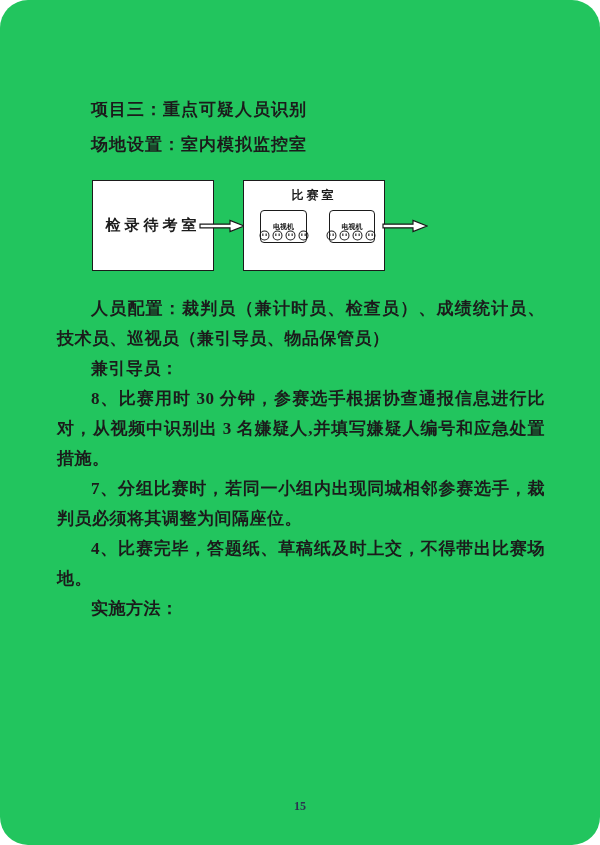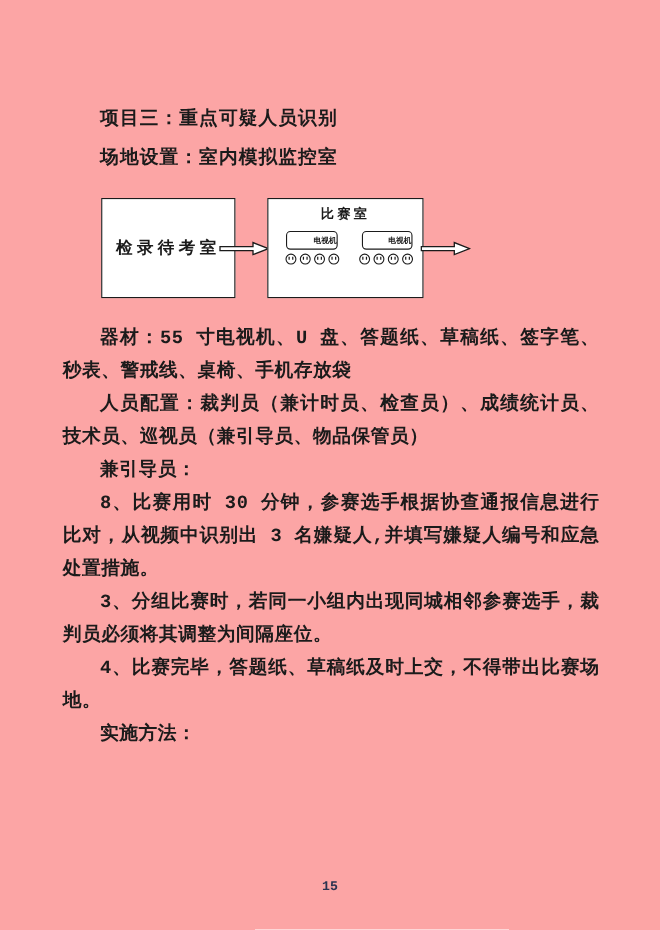--- a/index.html
+++ b/index.html
@@ -1,24 +1,25 @@
 <!DOCTYPE html>
 <html><head>
 <meta charset="utf-8">
 <style>
   html, body { margin: 0; padding: 0; background: #ffffff; }
   .page {
     position: relative;
     width: 600px;
     height: 845px;
-    background: #fca5a5;
+    background: #22c55e;
     overflow: hidden;
-    font-family: Liberation Mono, monospace;
+    font-family: Liberation Serif, serif;
     color: #1b1b1b;
     font-weight: bold;
+    border-radius: 28px;
   }
   .content {
     position: absolute;
     left: 57px;
     top: 92px;
     width: 488px;
   }
   .doc-title {
     font-size: 17px;
     line-height: 35px;
@@ -52,27 +53,27 @@
     position: absolute;
     top: 4px; left: 0; right: 0;
     text-align: center;
     font-size: 12px;
     letter-spacing: 3px;
     line-height: 20px;
   }
   .tv {
     position: absolute;
     top: 29px;
-    height: 17px;
+    height: 33px;
     border: 1.2px solid #1b1b1b;
     border-radius: 4px;
     box-sizing: border-box;
     display: flex;
     align-items: center;
-    justify-content: flex-end;
+    justify-content: center;
     font-size: 7px;
     letter-spacing: 0;
     background: #ffffff;
   }
   .tv.t1 { left: 16px; width: 47px; }
   .tv.t2 { left: 85px; width: 46px; }
   .seats {
     position: absolute;
     top: 49px;
     display: flex;
@@ -183,24 +184,23 @@
         </div>
       </div>
 
       <svg class="arrow a2" width="46" height="16" viewBox="0 0 46 16">
         <path d="M1 6.2 H31 V2.5 L45 8 L31 13.5 V9.8 H1 Z" fill="#ffffff" stroke="#1b1b1b" stroke-width="1.2"></path>
       </svg>
 
     </div>
 
     <div class="paras">
-      <p>器材：55 寸电视机、U 盘、答题纸、草稿纸、签字笔、秒表、警戒线、桌椅、手机存放袋</p>
       <p>人员配置：裁判员（兼计时员、检查员）、成绩统计员、技术员、巡视员（兼引导员、物品保管员）</p>
       <p>兼引导员：</p>
       <p>8、比赛用时 30 分钟，参赛选手根据协查通报信息进行比对，从视频中识别出 3 名嫌疑人,并填写嫌疑人编号和应急处置措施。</p>
-      <p>3、分组比赛时，若同一小组内出现同城相邻参赛选手，裁判员必须将其调整为间隔座位。</p>
+      <p>7、分组比赛时，若同一小组内出现同城相邻参赛选手，裁判员必须将其调整为间隔座位。</p>
       <p>4、比赛完毕，答题纸、草稿纸及时上交，不得带出比赛场地。</p>
       <p>实施方法：</p>
     </div>
   </div>
 
   <div class="pageno">15</div>
 </div>
 
 </body></html>

